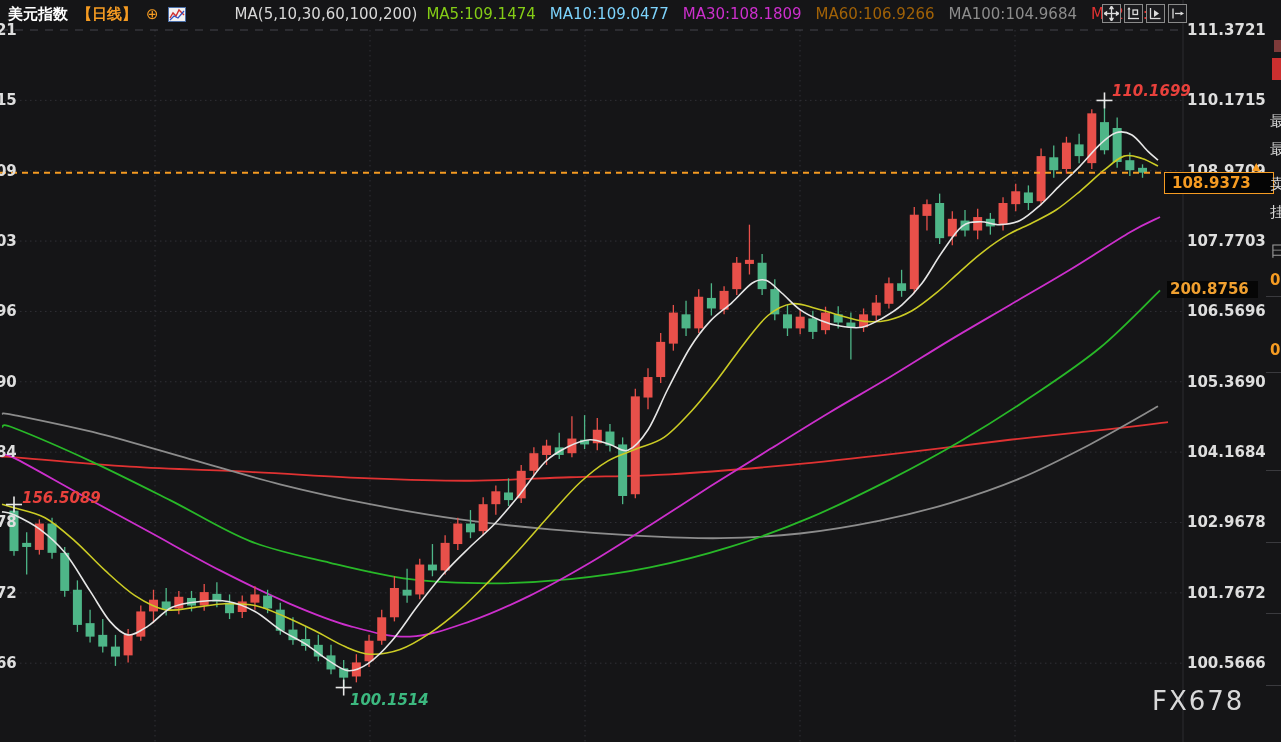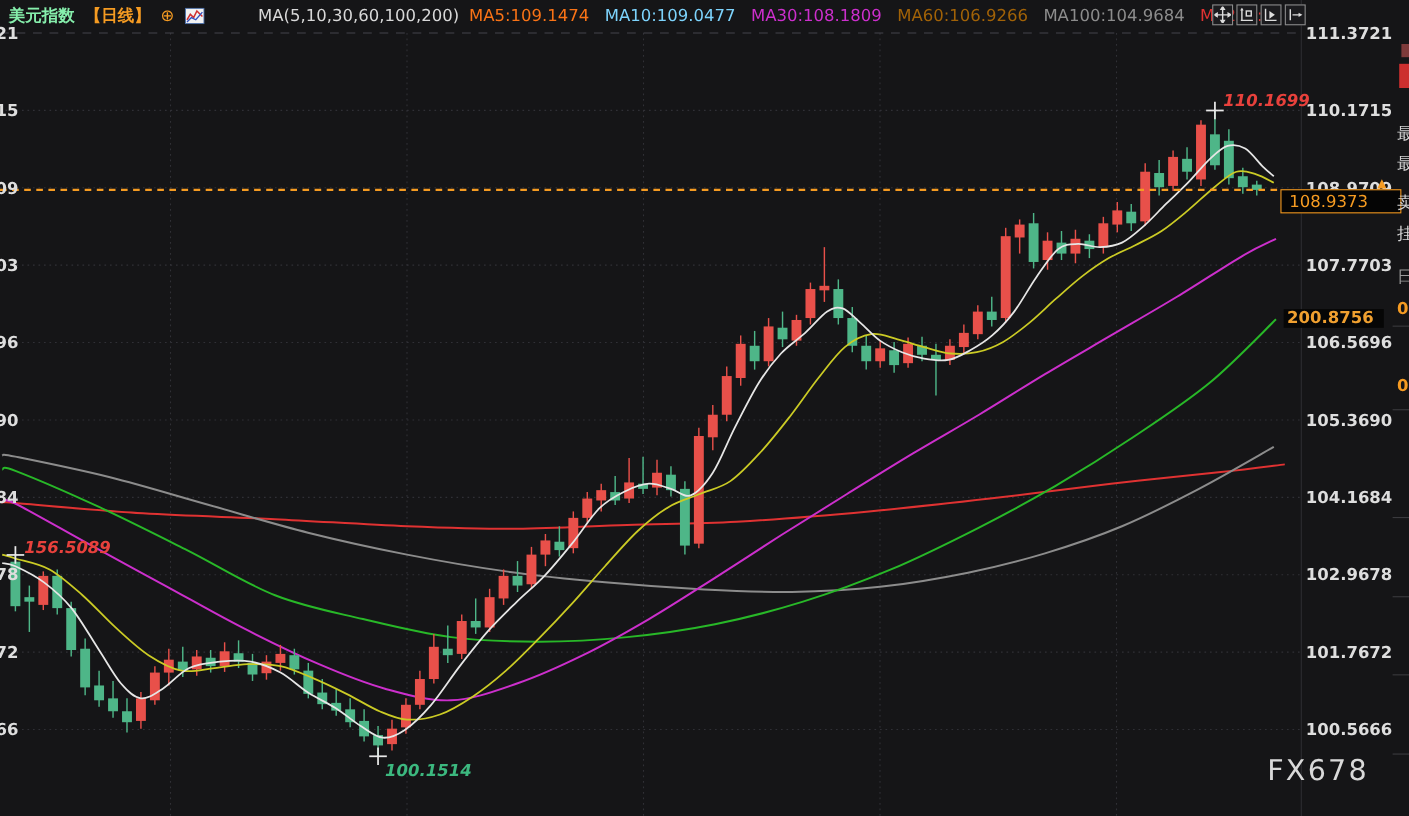--- a/index.html
+++ b/index.html
@@ -2,38 +2,38 @@
 <html><head>
 <meta charset="utf-8">
 <style>
   html,body{margin:0;padding:0;background:#151517;}
   #root{position:relative;width:1281px;height:742px;background:#151517;overflow:hidden;
         font-family:"DejaVu Sans","Liberation Sans",sans-serif;}
   #plot{position:absolute;left:0;top:0;}
   
   #header{position:absolute;left:8px;top:3px;height:22px;display:flex;align-items:center;gap:9px;
           font-size:15px;white-space:nowrap;z-index:5;}
-  .sym{color:#86efac;font-weight:bold;}
+  .sym{color:#ffffff;font-weight:bold;}
   .period{color:#f59b22;font-weight:bold;}
   .expand{color:#f59b22;font-size:15px;}
   .magroup{color:#d8d8d8;margin-left:40px;}
   #ma-values{display:flex;gap:14px;}
   .ma-val{font-size:15px;}
   
   #toolbar{position:absolute;left:1102px;top:4px;display:flex;gap:3px;z-index:6;}
   .tool{width:19px;height:19px;border:1px solid #8a8a8a;background:#1b1b1e;display:flex;
         align-items:center;justify-content:center;box-sizing:border-box;}
   
   .axis-label{position:absolute;left:1187px;height:18px;line-height:18px;font-size:15px;
               font-weight:bold;color:#dedede;z-index:3;}
   .left-label{position:absolute;left:-62px;width:70px;height:18px;line-height:18px;font-size:15px;
               font-weight:bold;color:#dedede;text-align:right;z-index:3;}
   #price-arrow{position:absolute;left:1252px;top:160px;color:#f59b22;font-size:11px;z-index:4;}
   #price-box{position:absolute;left:1164px;top:172px;width:101px;height:20px;background:#050505;
-             border:1.5px solid #f59b22;color:#f59b22;font-size:15px;font-weight:normal;
+             border:1.5px solid #f59b22;color:#f59b22;font-size:15px;font-weight:bold;
              line-height:20px;padding-left:7px;z-index:4;box-sizing:content-box;}
   #secondary-box{position:absolute;left:1167px;top:281px;width:88px;height:17px;background:#060606;
              color:#f0a030;font-size:15px;font-weight:bold;line-height:17px;padding-left:3px;z-index:4;}
   .marker-label{position:absolute;font-size:15px;font-weight:bold;z-index:4;white-space:nowrap;font-style:italic;}
   #high-label{left:1112px;top:82px;color:#e8413c;}
   #openhigh-label{left:22px;top:489px;color:#e8413c;}
   #low-label{left:350px;top:691px;color:#3cb87f;}
   #watermark{position:absolute;left:1152px;top:686px;color:#d9d9d9;font-size:26px;
              letter-spacing:2px;z-index:4;}
   
@@ -267,21 +267,21 @@
     <span class="expand">⊕</span>
     <span style="display:inline-flex;">
       <svg width="18" height="15" viewBox="0 0 18 15">
         <rect x="0.5" y="0.5" width="17" height="14" fill="#f2f2f2" stroke="#4a6ea8"></rect>
         <polyline points="2,11 5,6 8,9 11,3 16,8" fill="none" stroke="#d03030" stroke-width="1.4"></polyline>
         <polyline points="2,13 6,9 10,11 16,4" fill="none" stroke="#3050c0" stroke-width="1.2"></polyline>
       </svg>
     </span>
     <span class="magroup">MA(5,10,30,60,100,200)</span>
     <span id="ma-values">
-        <span class="ma-val" style="color: #f97316;">MA5:109.1474</span>
+        <span class="ma-val" style="color: #84cc16;">MA5:109.1474</span>
         <span class="ma-val" style="color: #7dd3fc;">MA10:109.0477</span>
         <span class="ma-val" style="color: rgb(204, 47, 204);">MA30:108.1809</span>
         <span class="ma-val" style="color: #a16207;">MA60:106.9266</span>
         <span class="ma-val" style="color: rgb(140, 140, 140);">MA100:104.9684</span>
         <span class="ma-val" style="color: rgb(224, 50, 50);">MA200:1</span>
       </span>
   </div>
 
   <div id="toolbar">
     <span class="tool">

